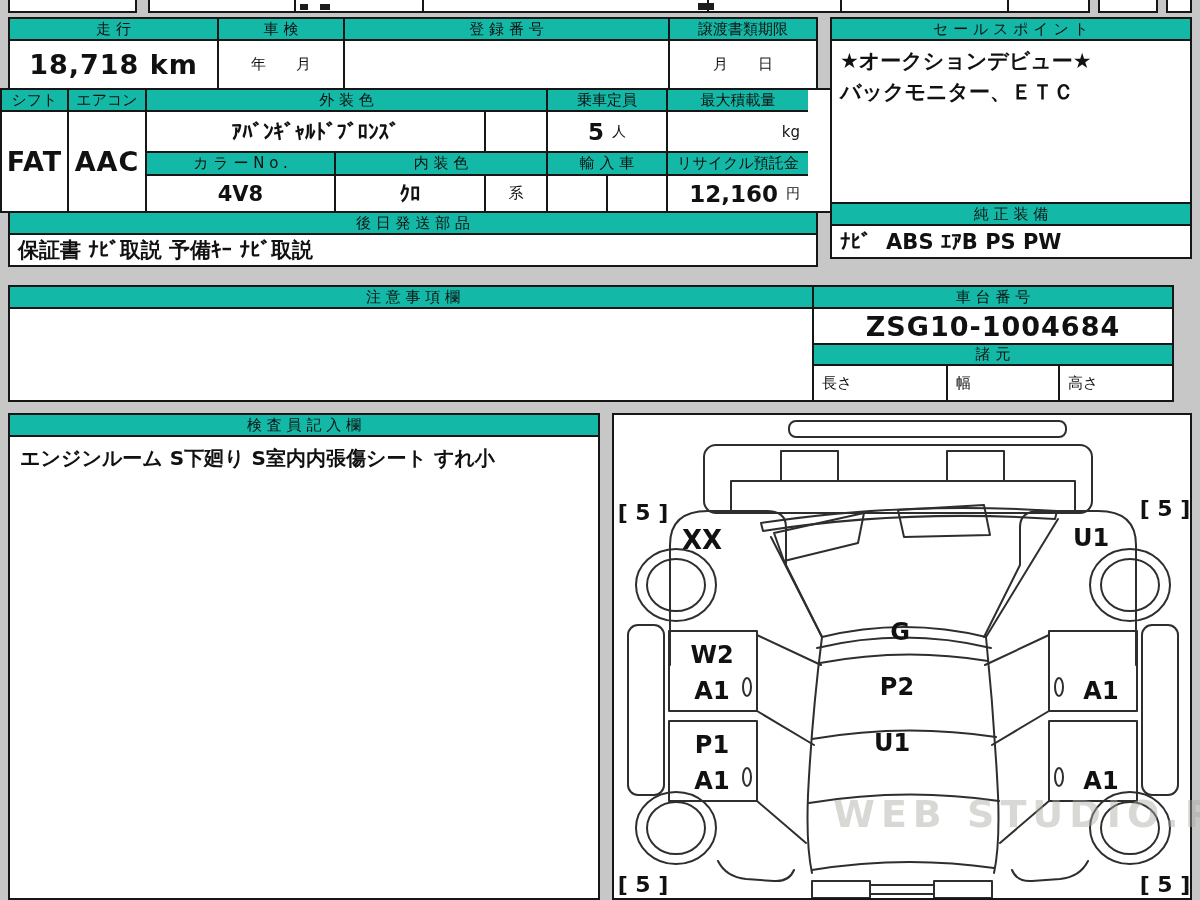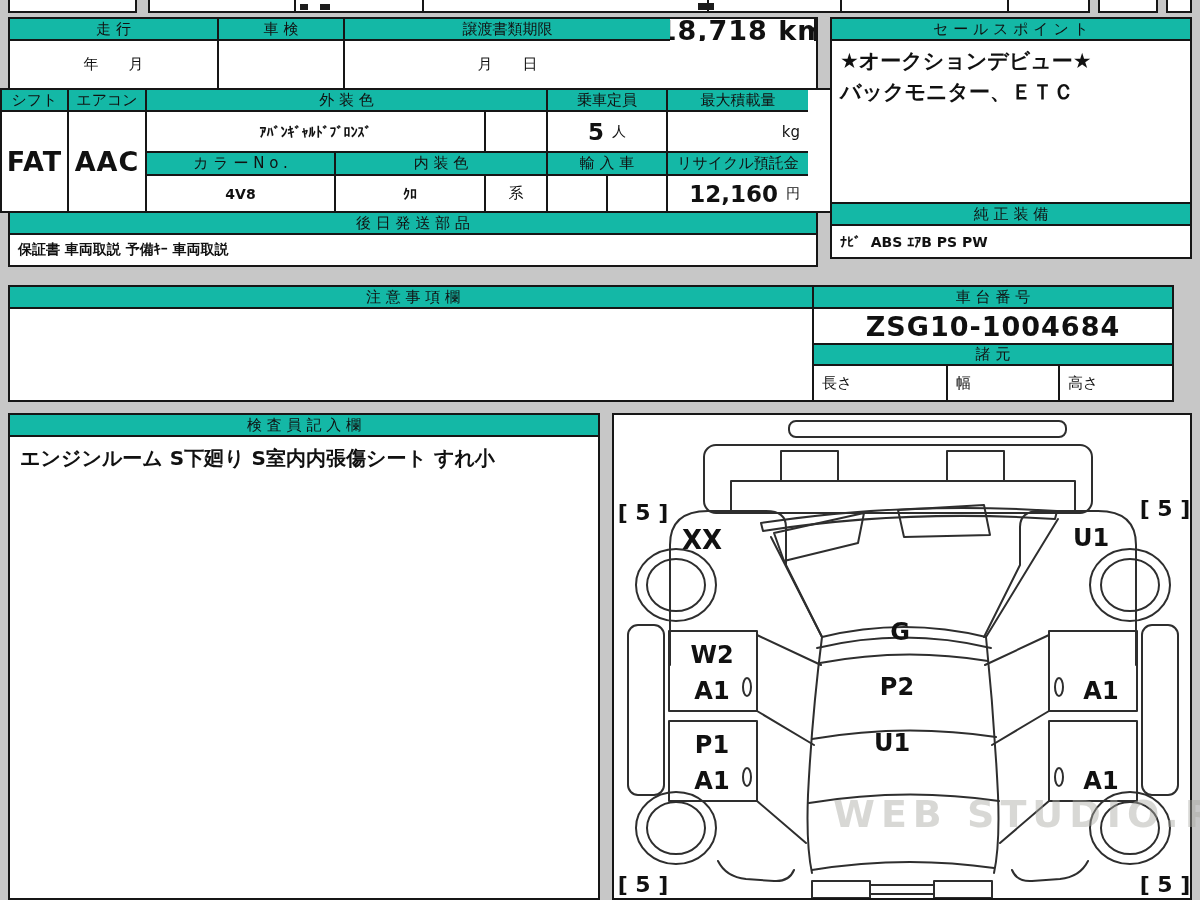--- a/index.html
+++ b/index.html
@@ -14,21 +14,21 @@
   .fragdiv{position:absolute;top:0;bottom:0;width:0;border-left:2px solid #161616;}
   .smudge{position:absolute;background:#1c1c1c;}
   
   .tbl{position:absolute;display:grid;background:#fff;border:2px solid #161616;box-sizing:border-box;}
   .tbl>div{border-right:2px solid #161616;border-bottom:2px solid #161616;box-sizing:border-box;
            display:flex;align-items:center;justify-content:center;overflow:hidden;white-space:pre;}
   .tbl>div.nr{border-right:none;}
   .tbl>div.nb{border-bottom:none;}
   .g{background:#14b8a6;font-size:15px;}
   .valbig{font-weight:bold;font-size:27px;letter-spacing:1px;}
-  .val22{font-weight:bold;font-size:14px;}
+  .val22{font-weight:bold;font-size:21px;}
   .val23{font-weight:bold;font-size:23px;}
   .small15{font-size:15px;}
   .left{justify-content:flex-start !important;padding-left:8px;}
   .right{justify-content:flex-end !important;padding-right:8px;}
   .unit{font-size:14px;font-weight:normal;margin-left:8px;}
   .salesbody{flex-direction:column;align-items:flex-start !important;justify-content:flex-start !important;
              padding:5px 8px;font-weight:bold;font-size:21px;line-height:31px;}
   .inspbody{flex-direction:row;align-items:flex-start !important;justify-content:flex-start !important;
             padding:8px 10px;font-weight:bold;font-size:20px;line-height:27px;}
   .watermark{position:absolute;left:833px;top:792px;font-size:38px;font-weight:bold;
@@ -50,20 +50,21 @@
   </div>
   <div class="frag" style="left:1098px;width:60px;"></div>
   <div class="frag" style="left:1166px;width:26px;"></div>
   <div class="smudge" style="left:300px;top:4px;width:8px;height:6px;"></div>
   <div class="smudge" style="left:320px;top:4px;width:10px;height:6px;"></div>
   <div class="smudge" style="left:698px;top:3px;width:16px;height:7px;"></div>
 
   <div class="tbl" style="left:8px;top:17px;width:810px;height:73px;grid-template-columns:209px 126px 325px 146px;grid-template-rows:22px 47px;">
     <div class="g">走 行</div>
     <div class="g">車 検</div>
+    <div class="g">登 録 番 号</div>
     <div class="g nr">譲渡書類期限</div>
     <div class="valbig nb">18,718 km</div>
     <div class="small15 nb">年　　月</div>
     <div class="nb"></div>
     <div class="small15 nr nb">月　　日</div>
   </div>
 
   <div class="tbl" style="left:0;top:88px;width:863px;height:125px;grid-template-columns:67px 78px 189px 150px 62px 60px 60px 140px;grid-template-rows:22px 41px 23px 35px;">
     <div class="g" style="grid-column:1;grid-row:1;">シフト</div>
     <div class="g" style="grid-column:2;grid-row:1;">エアコン</div>
@@ -92,21 +93,21 @@
     <div class="nb" style="grid-column:6;grid-row:4;"></div>
     <div class="nb" style="grid-column:7;grid-row:4;"></div>
     <div class="right nr nb" style="grid-column:8;grid-row:4;">
       <span class="val23">12,160</span>
       <span class="unit">円</span>
     </div>
   </div>
 
   <div class="tbl" style="left:8px;top:211px;width:810px;height:56px;grid-template-columns:806px;grid-template-rows:22px 30px;">
     <div class="g nr">後 日 発 送 部 品</div>
-    <div class="val22 left nr nb">保証書 車両取説 予備ｷｰ 車両取説</div>
+    <div class="val22 left nr nb">保証書 ﾅﾋﾞ取説 予備ｷｰ ﾅﾋﾞ取説</div>
   </div>
 
   <div class="tbl" style="left:830px;top:17px;width:362px;height:195px;grid-template-columns:358px;grid-template-rows:22px 1fr;">
     <div class="g nr">セ ー ル ス ポ イ ン ト</div>
     <div class="salesbody nr nb">
       <span>★オークションデビュー★</span>
       <span>バックモニター、ＥＴＣ</span>
     </div>
   </div>
 

